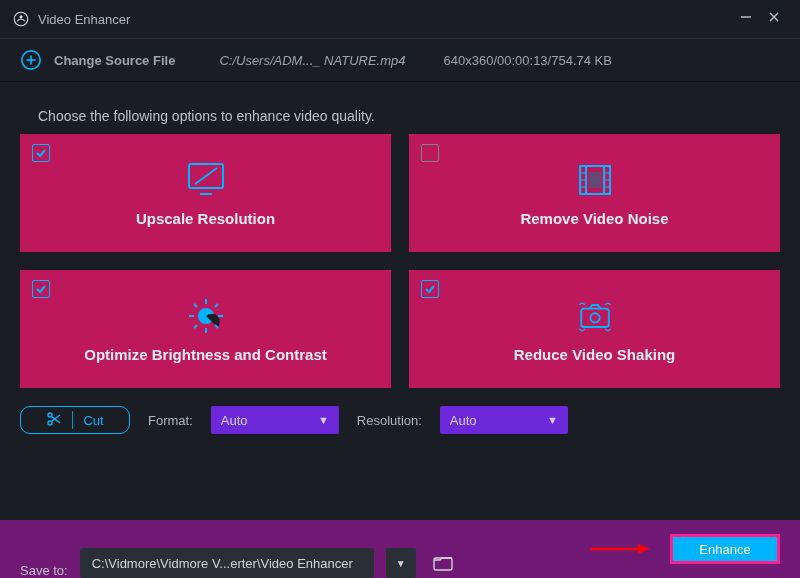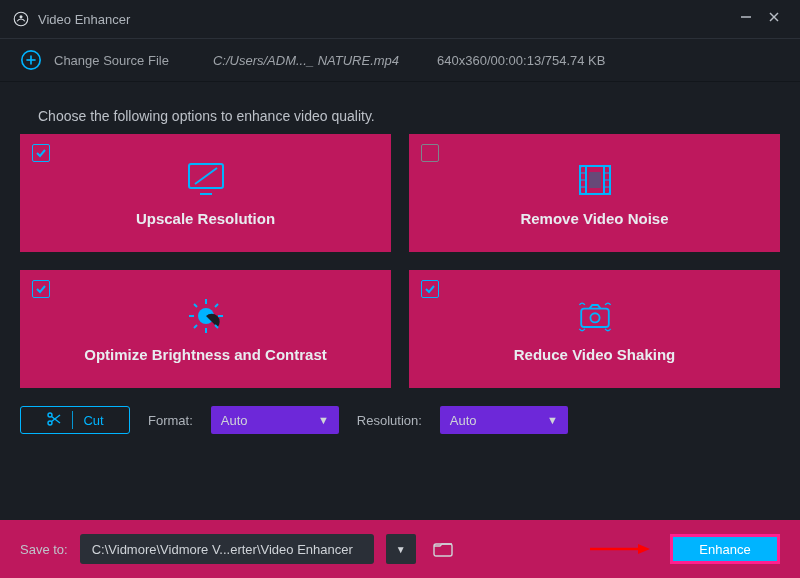--- a/index.html
+++ b/index.html
@@ -26,21 +26,21 @@
 .source-row {
   display:flex; align-items:center;
   height:44px;
   padding: 0 20px;
   border-top: 1px solid #2b3038;
   border-bottom: 1px solid #12161b;
   font-size: 13px;
   color:#aeb4bb;
 }
 .plus-icon { width:22px; height:22px; margin-right:12px; }
-.source-label { color:#9ea3a9; margin-right: 44px; }
+.source-label { color:#9ea3a9; margin-right: 44px; font-weight: bold; }
 .source-path { color:#9ea3a9; margin-right: 38px; font-style: italic; }
 .source-meta { color:#9ea3a9; }
 
 .instructions {
   padding: 26px 20px 10px 38px;
   font-size: 14px;
   color:#bcc1c8;
 }
 
 .cards {
@@ -78,21 +78,21 @@
   align-items:center;
   padding: 18px 20px 12px 20px;
   gap: 18px;
   font-size: 13px;
 }
 .cut-btn {
   border:1px solid #00b4ff;
   color:#00b4ff;
   height:28px;
   width:110px;
-  border-radius:3px;
+  border-radius:10px;
   display:flex; align-items:center; justify-content:center;
   gap:10px;
   cursor:pointer;
   position:relative;
 }
 .cut-btn .divider { width:1px; height:18px; background:#00b4ff; opacity:.8; }
 .ctl-label { color:#aeb4bb; }
 .select {
   background:#6d28d9;
   border:none;
@@ -114,23 +114,23 @@
   width:110px;
   display:flex; align-items:center; justify-content:center;
   border-radius:3px;
   cursor:pointer;
 }
 
 .footer {
   position:absolute;
   bottom:0; left:0; right:0;
   height:58px;
-  background:#be185d;
+  background:#701a75;
   display:flex;
-  align-items:center;
+  align-items:flex-end;
   padding: 0 20px;
   gap: 12px;
   font-size:13px;
 }
 .save-label { color:#bfc4ca; }
 .path-select {
   background:#2a2f37;
   height:30px;
   width:294px;
   display:flex; align-items:center;

